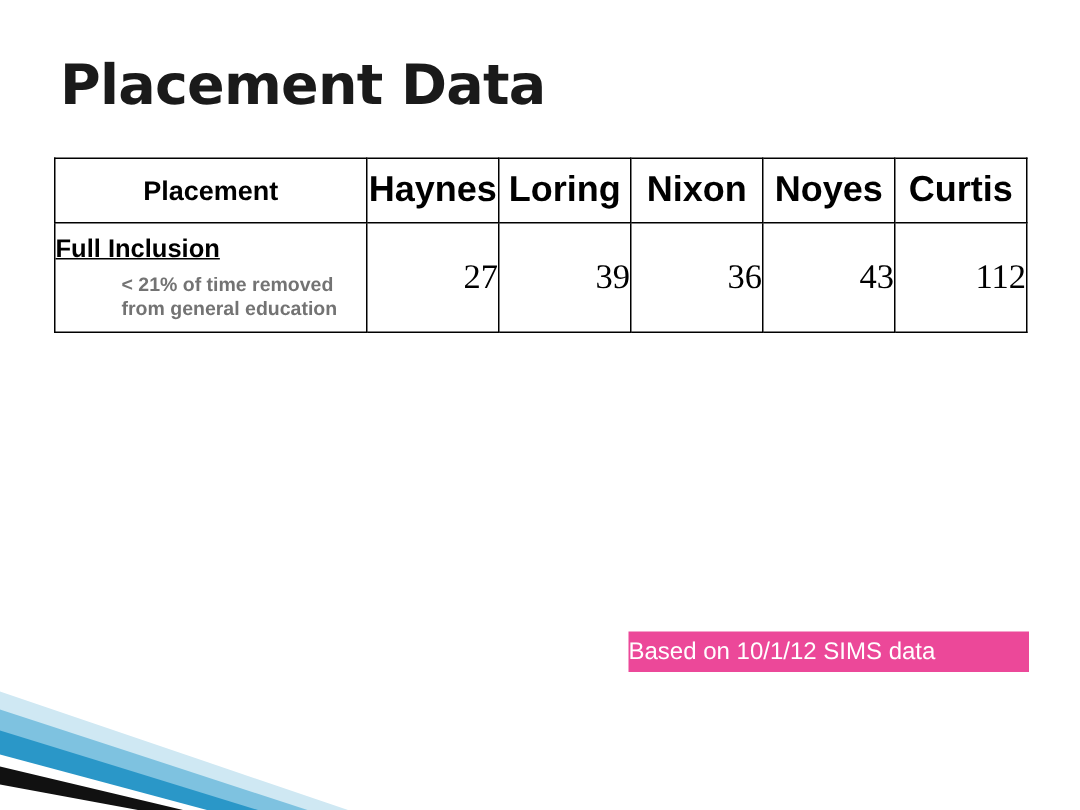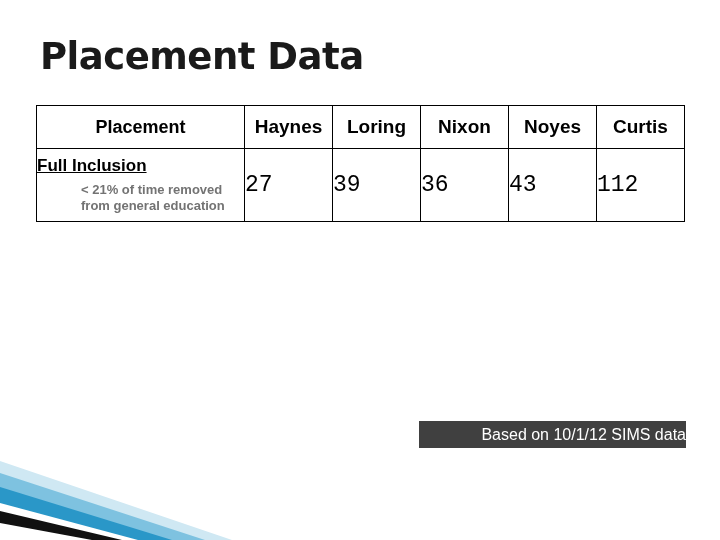--- a/index.html
+++ b/index.html
@@ -63,21 +63,21 @@
     border: 1px solid #000000;
     padding: 0;
     vertical-align: middle;
   }
   .col-label { width: 208px; }
   .col-num   { width: 88px; }
 
   thead th {
     height: 42px;
     font-family: "Liberation Sans", sans-serif;
-    font-size: 19px;
+    font-size: 24px;
     font-weight: bold;
     color: #000;
     text-align: center;
   }
   thead th.hdr-first {
     font-size: 18px;
   }
 
   td.label-cell {
     padding: 6px 8px 8px 6px;
@@ -95,44 +95,44 @@
   .cat-desc {
     font-family: "Liberation Sans", sans-serif;
     font-size: 13px;
     font-weight: bold;
     color: #737373;
     line-height: 1.22;
     display: block;
     margin-left: 44px;
   }
   td.num-cell {
-    text-align: left;
-    font-family: Liberation Mono, monospace;
+    text-align: right;
+    font-family: Liberation Serif, serif;
     font-size: 23px;
     color: #000;
     padding-top: 14px;
     padding-bottom: 6px;
   }
   tr.r1 td { height: 72px; }
   tr.r2 td { height: 86px; }
   tr.r3 td { height: 68px; }
 
   
   .source-banner {
     position: absolute;
     left: 419px;
     top: 421px;
     width: 267px;
     height: 27px;
-    background: #404040;
+    background: #ec4899;
     color: #ffffff;
     font-family: "Liberation Sans", sans-serif;
     font-size: 16px;
     line-height: 27px;
-    text-align: right;
+    text-align: left;
     white-space: nowrap;
   }
 
   
   .corner-graphic {
     position: absolute;
     left: 0;
     bottom: 0;
     width: 320px;
     height: 115px;

